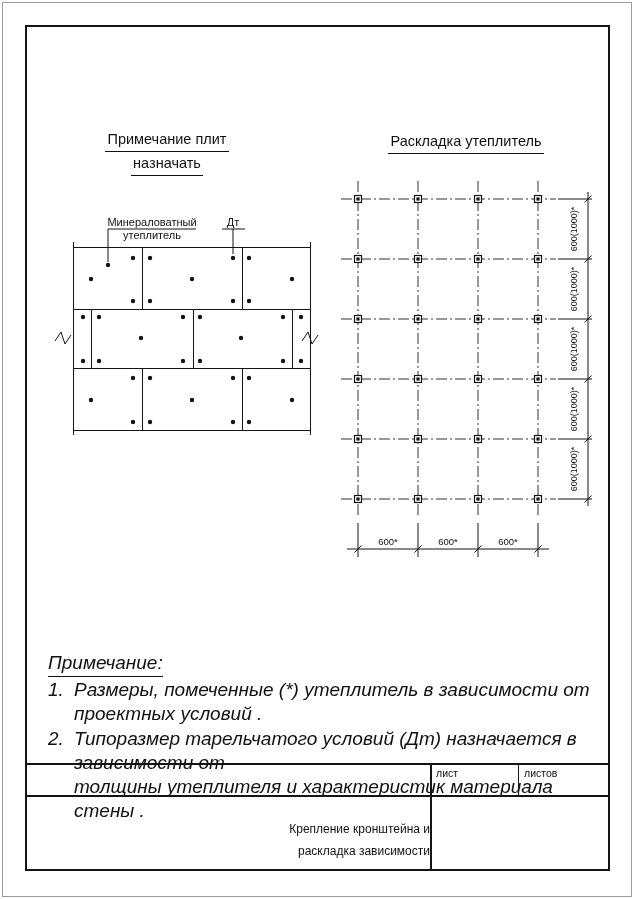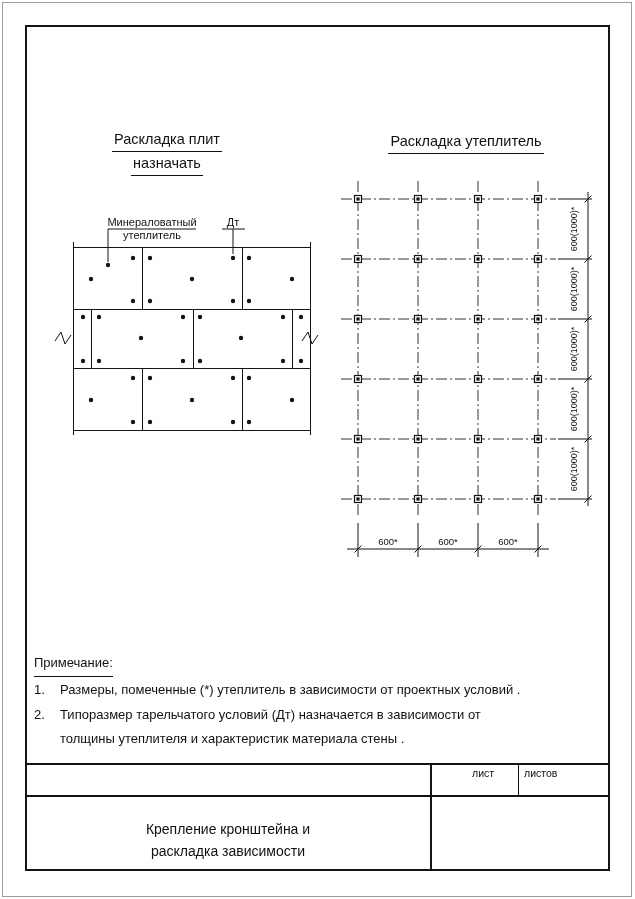--- a/index.html
+++ b/index.html
@@ -5,38 +5,38 @@
   html,body{margin:0;padding:0;background:#fff;}
   .page{
     position:relative; width:635px; height:899px; background:#fff;
     font-family:"Liberation Sans", sans-serif; color:#111; overflow:hidden;
   }
   .outer-border{position:absolute; left:2px; top:2px; right:3px; bottom:2px; border:1px solid #9c9c9c;}
   .frame{position:absolute; left:25px; top:25px; width:585px; height:846px; border:2px solid #141414; box-sizing:border-box;}
   .diag-title{position:absolute; text-align:center; font-size:14.5px; line-height:22px;}
   .diag-title .u{display:inline-block; border-bottom:1px solid #111; padding:0 2px 1px 2px;}
   svg text{font-family:"Liberation Sans", sans-serif; fill:#111;}
-  .notes{position:absolute; left:34px; top:650px; width:548px; font-size:13px;}
+  .notes{position:absolute; left:48px; top:650px; width:548px; font-size:19px;font-style:italic;}
   .notes-heading{line-height:25px;}
   .notes-heading .u{display:inline-block; border-bottom:1px solid #111; padding-bottom:1px;}
   .note-row{display:flex; line-height:24px; margin-top:1px;}
   .note-num{width:26px; flex:none;}
   .tb-line{position:absolute; background:#141414;}
   .tb-label{position:absolute; font-size:10.5px; line-height:12px;}
-  .tb-title{position:absolute; left:26px; top:818px; width:404px; text-align:center; font-size:14px; line-height:22px;}
+  .tb-title{position:absolute; left:26px; top:818px; width:404px; text-align:right; font-size:12px; line-height:22px;}
 </style>
 </head>
 <body>
 
 <div class="page">
   <div class="outer-border"></div>
   <div class="frame"></div>
 
   <div class="diag-title" style="left:92px; top:128px; width:150px;">
-    <span class="u">Раскладка плит</span><br>
+    <span class="u">Примечание плит</span><br>
     <span class="u">назначать</span>
   </div>
 
   <div class="diag-title" style="left:346px; top:130px; width:240px;">
     <span class="u">Раскладка утеплитель</span>
   </div>
 
   <svg style="position:absolute; left:50px; top:205px;" width="285" height="240" viewBox="50 205 285 240">
 
     <g stroke="#141414" stroke-width="1" shape-rendering="crispEdges">
@@ -179,19 +179,19 @@
     <div class="note-row">
       <span class="note-num">2.</span>
       <span class="note-text"><span>Типоразмер тарельчатого условий (Дт) назначается в зависимости от</span><br><span>толщины утеплителя и характеристик материала стены .</span></span>
     </div>
   </div>
 
   <div class="tb-line" style="left:27px; top:763px; width:581px; height:2px;"></div>
   <div class="tb-line" style="left:27px; top:795px; width:581px; height:2px;"></div>
   <div class="tb-line" style="left:430px; top:763px; width:2px; height:106px;"></div>
   <div class="tb-line" style="left:518px; top:765px; width:1px; height:31px;"></div>
-  <div class="tb-label" style="left:436px; top:767px;margin-left:36px;">лист</div>
+  <div class="tb-label" style="left:436px; top:767px;">лист</div>
   <div class="tb-label" style="left:524px; top:767px;">листов</div>
   <div class="tb-title">
     <span>Крепление кронштейна и</span><br>
     <span>раскладка зависимости</span>
   </div>
 </div>
 
 </body></html>

